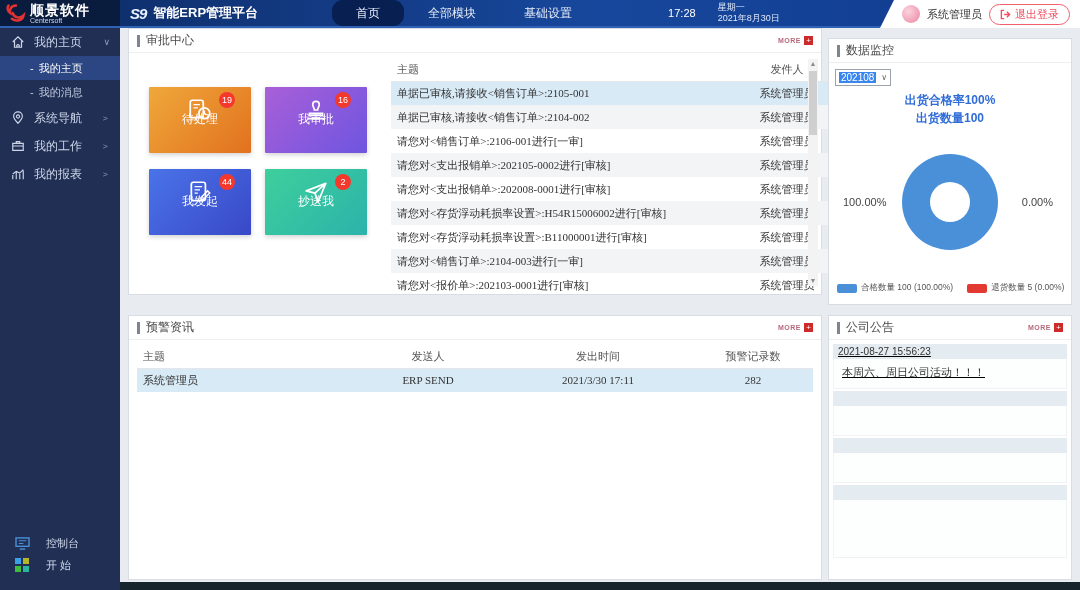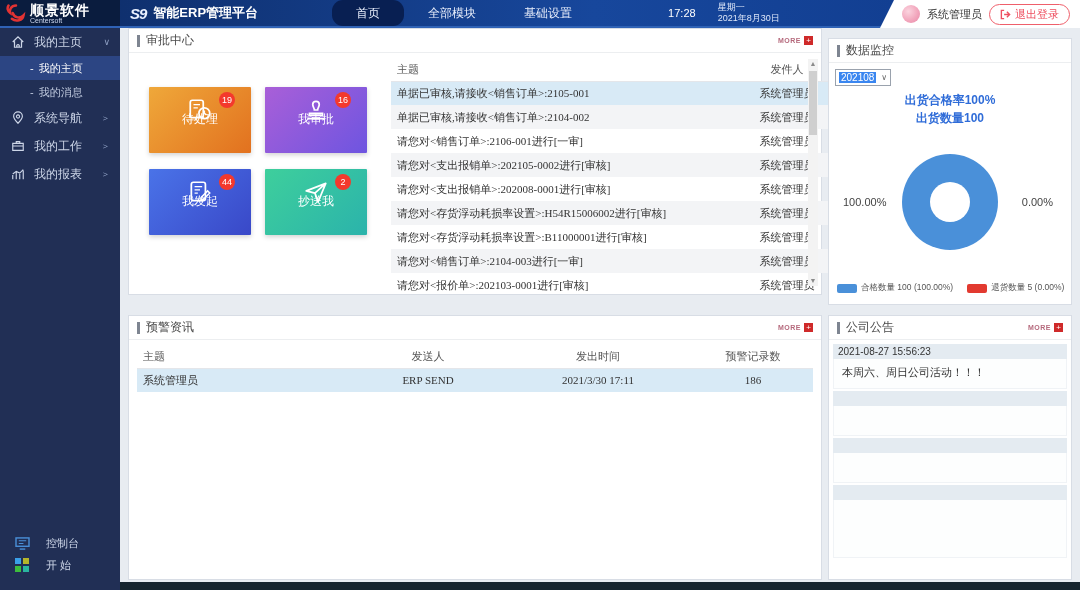--- a/index.html
+++ b/index.html
@@ -103,21 +103,21 @@
   .legend-label { font-size:8.5px; color:#555; }
 
   
   .alerts-table { position:absolute; left:8px; right:8px; top:30px; }
   .tbl .c-asender { width:150px; text-align:center; }
   .tbl .c-atime { width:190px; text-align:center; }
   .tbl .c-acount { width:120px; text-align:center; }
 
   
   .ann-list { position:absolute; left:4px; right:4px; top:28px; }
-  .ann-item { margin-bottom:2px; }
+  .ann-item { margin-bottom:2px;text-decoration:underline; }
   .ann-date { height:15px; background:#e4ebf1; font-size:10px; color:#333; display:flex; align-items:center; padding:0 5px; }
   .ann-body { background:#fdfefe; font-size:11px; color:#333; padding:6px 8px; min-height:30px; border:1px solid #f0f3f6; border-top:none; }
   .ann-body.tall { min-height:58px; }
 
   .bottom-strip { position:absolute; left:120px; right:0; bottom:0; height:8px; background:#16242e; }
 </style>
 </head>
 <body>
 
 <div class="screen">
@@ -389,21 +389,21 @@
             <th class="c-asender">发送人</th>
             <th class="c-atime">发出时间</th>
             <th class="c-acount">预警记录数</th>
           </tr>
         </thead>
         <tbody>
           <tr class="hl">
             <td style="padding-left:6px">系统管理员</td>
             <td class="c-asender">ERP SEND</td>
             <td class="c-atime">2021/3/30 17:11</td>
-            <td class="c-acount">186</td>
+            <td class="c-acount">282</td>
           </tr>
         </tbody>
       </table>
     </div>
   </div>
 
   <div class="panel" id="announce-panel">
     <div class="panel-head">
       <span class="panel-title">公司公告</span>
       <span class="more">

